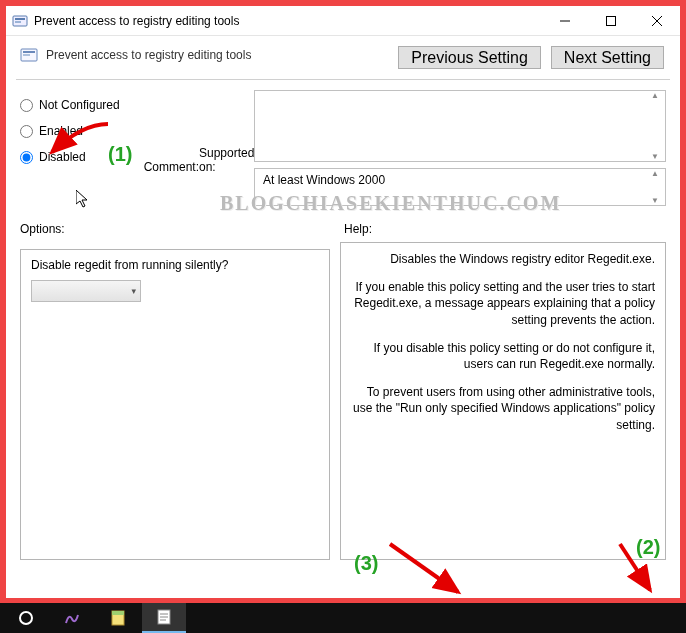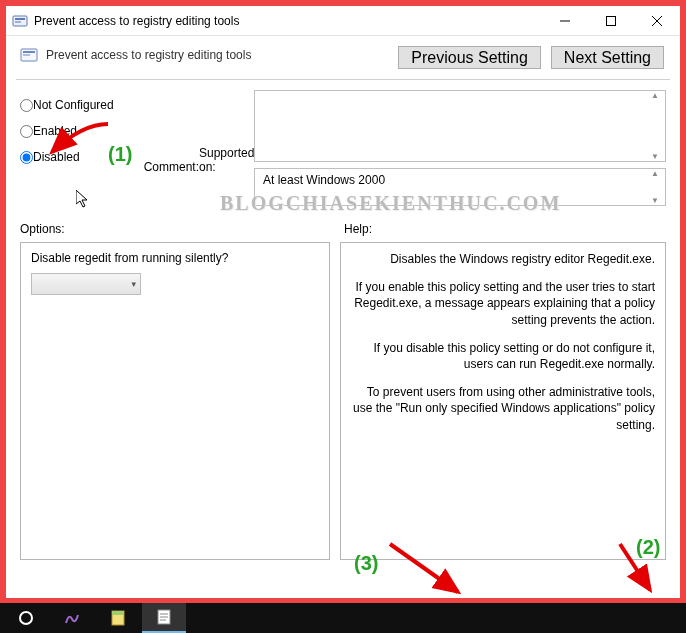--- a/index.html
+++ b/index.html
@@ -76,20 +76,21 @@
     display: flex;
     padding: 10px 14px 8px 14px;
     gap: 8px;
   }
   .left-col {
     width: 130px;
     padding-top: 2px;
   }
   .radio-row {
     display: flex; align-items: center;
+    gap: 6px;
     height: 26px;
     font-size: 12px;
   }
   input[type=radio] { width: 13px; height: 13px; }
   .mid-labels {
     width: 88px;
     display: flex; flex-direction: row;
     justify-content: center;
     align-items: flex-end;
     padding-right: 6px;
@@ -141,21 +142,21 @@
     gap: 10px;
     height: 320px;
   }
   .options-panel, .help-panel {
     flex: 1;
     border: 1px solid #b5b5b5;
     background: #fff;
     padding: 8px 10px;
     position: relative;
   }
-  .options-panel { flex-basis: 310px; flex-grow: 0; }
+  .options-panel { flex-basis: 310px; flex-grow: 0; margin-top: 7px; }
   .combo {
     margin-top: 8px;
     width: 110px;
     height: 22px;
     background: linear-gradient(#f5f5f5,#e3e3e3);
     border: 1px solid #bcbcbc;
     display: flex; align-items: center; justify-content: flex-end;
     padding: 0 4px;
     color: #555;
   }

